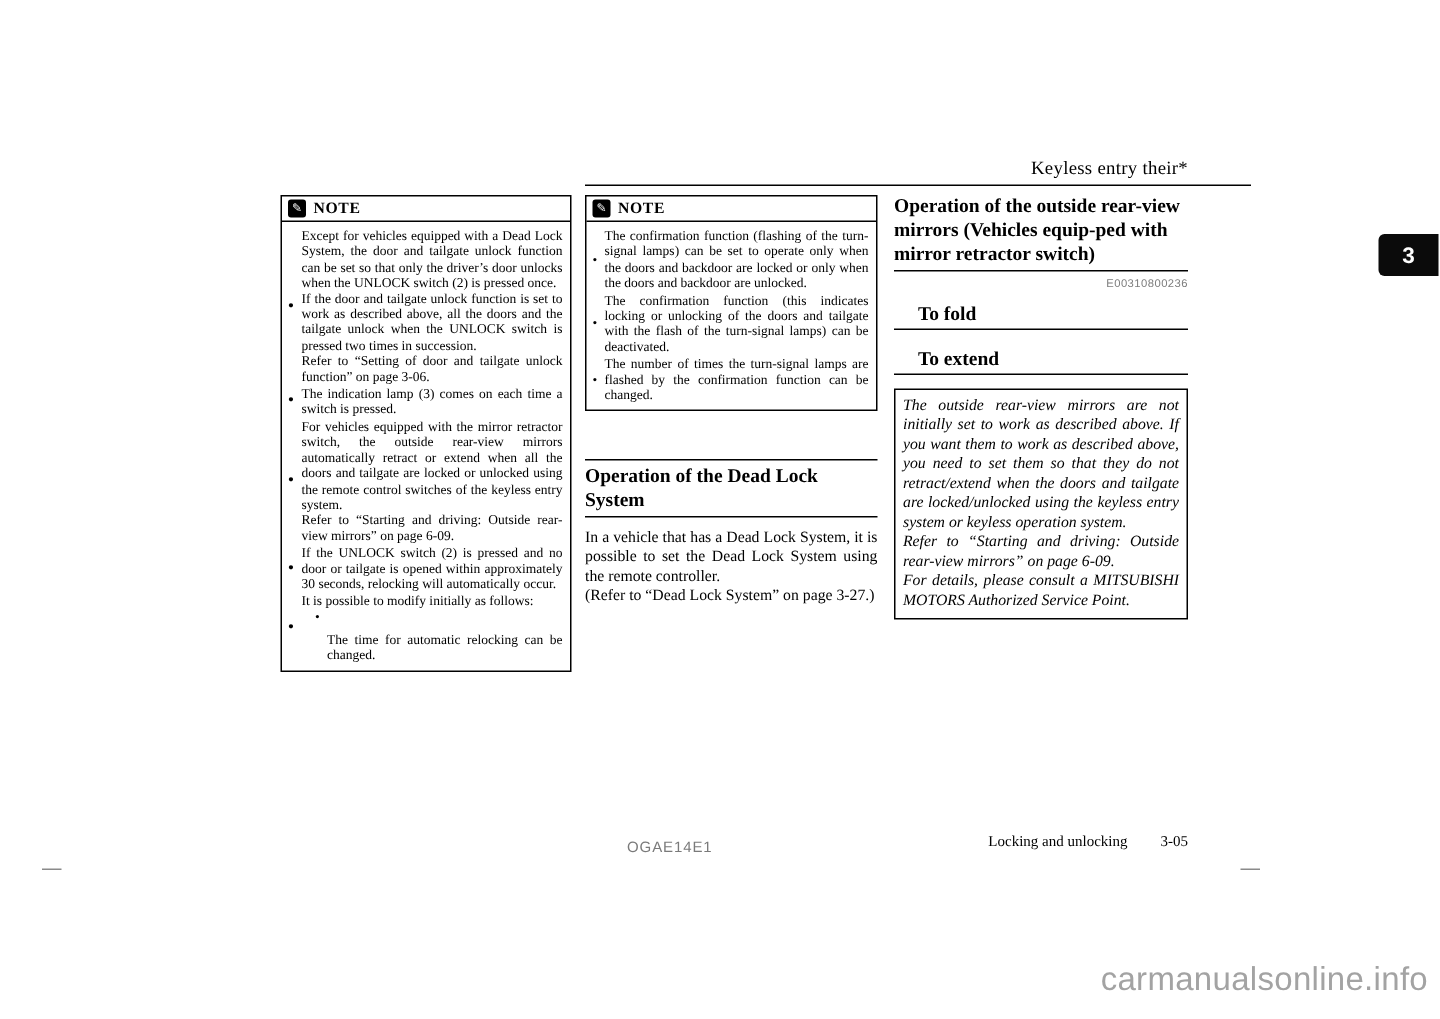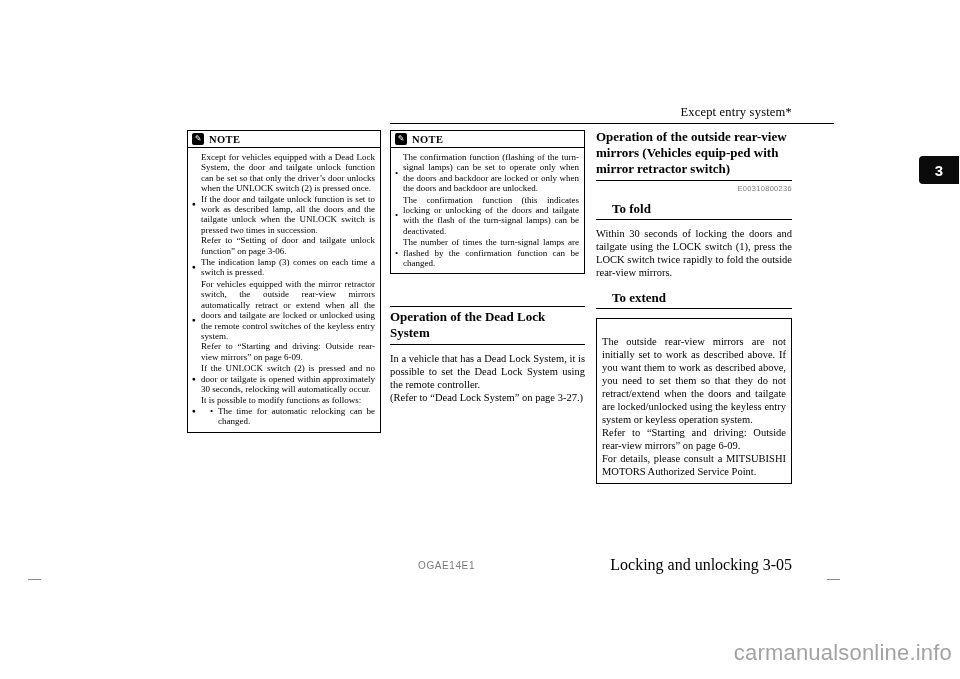--- a/index.html
+++ b/index.html
@@ -23,70 +23,70 @@
   .note-icon { width:12px; height:12px; background:#000; color:#fff; font-size:8px; line-height:12px;
                display:flex; align-items:center; justify-content:center; border-radius:2px; flex:none; }
   .note-title { font-weight:bold; font-size:10.5px; letter-spacing:.4px; }
   .note-body { padding:4px 5px 5px 4px; }
   .n-item { display:flex;align-items:center; }
   .n-item + .n-item { margin-top:1px; }
   .b1 { width:9px; flex:none; font-size:6.5px; line-height:10.4px; }
   .b2 { width:8px; flex:none; font-size:9px; line-height:10.4px; }
   .n-text { flex:1; font-size:9px; line-height:10.4px; text-align:justify; }
   .n-sub { display:flex; margin-left:9px; }
-  .n-sub .n-text { text-align:justify; }
+  .n-sub .n-text { text-align:justify;margin-top:15px; }
 
   
   .hrule { height:1px; background:#000; }
   .h-main { font-size:13px; font-weight:bold; line-height:16px; margin:2px 0 3px; }
   .h-sub  { font-size:13px; font-weight:bold; line-height:15px; margin:8px 16px 3px; }
   .ecode  { font-size:7.5px; color:#7d7d7d; text-align:right; font-family:"Liberation Sans",sans-serif;
             margin:3px 0 6px; letter-spacing:.3px; }
   .body-p { font-size:10.5px; line-height:13px; text-align:justify; margin-top:7px; }
   .body-p + .body-p { margin-top:0; }
 
   .dead-lock { left:390px; top:306px; width:195px; }
   .right-col { left:596px; top:129px; width:196px; }
 
-  .tbox { border:1.3px solid #000; margin-top:9px; padding:16px 5px 5px; }
+  .tbox { border:1.3px solid #000; margin-top:9px; padding:4px 5px 5px;font-style:italic; }
   .tbox .body-p { margin-top:0; }
 
   
   .footer-code { left:418px; top:560px; font-size:10px; color:#7a7a7a; letter-spacing:.6px;
                  font-family:"Liberation Sans",sans-serif; }
-  .footer-right { left:596px; top:556px; width:196px; display:flex; justify-content:flex-end; gap:4px;
-                  font-size:16px; }
+  .footer-right { left:596px; top:556px; width:196px; display:flex; justify-content:flex-end; gap:22px;
+                  font-size:10px; }
   .dash { width:13px; height:1px; background:#8a8a8a; }
   .dash-l { left:28px; top:579px; }
   .dash-r { left:827px; top:579px; }
 
   .watermark { left:552px; top:640px; width:400px; text-align:right; font-family:"Liberation Sans",sans-serif;
                font-size:22px; color:#a3a3a3; letter-spacing:.2px; }
 </style>
 </head>
 <body>
 
 <div class="page">
 
-  <div class="abs header-title">Except entry system*</div>
+  <div class="abs header-title">Keyless entry their*</div>
   <div class="abs header-rule"></div>
 
   <div class="abs tab3">3</div>
 
   <div class="abs note-box nb1">
     <div class="note-header">
       <span class="note-icon">✎</span>
       <span class="note-title">NOTE</span>
     </div>
     <div class="note-body">
       <div class="n-item">
         <span class="b1">●</span>
         <div class="n-text">
           <div>Except for vehicles equipped with a Dead Lock System, the door and tailgate unlock function can be set so that only the driver’s door unlocks when the UNLOCK switch (2) is pressed once.</div>
-          <div>If the door and tailgate unlock function is set to work as described lamp, all the doors and the tailgate unlock when the UNLOCK switch is pressed two times in succession.</div>
+          <div>If the door and tailgate unlock function is set to work as described above, all the doors and the tailgate unlock when the UNLOCK switch is pressed two times in succession.</div>
           <div>Refer to “Setting of door and tailgate unlock function” on page 3-06.</div>
         </div>
       </div>
       <div class="n-item">
         <span class="b1">●</span>
         <div class="n-text">
           <div>The indication lamp (3) comes on each time a switch is pressed.</div>
         </div>
       </div>
       <div class="n-item">
@@ -98,21 +98,21 @@
       </div>
       <div class="n-item">
         <span class="b1">●</span>
         <div class="n-text">
           <div>If the UNLOCK switch (2) is pressed and no door or tailgate is opened within approximately 30 seconds, relocking will automatically occur.</div>
         </div>
       </div>
       <div class="n-item">
         <span class="b1">●</span>
         <div class="n-text">
-          <div>It is possible to modify functions as follows:</div>
+          <div>It is possible to modify initially as follows:</div>
           <div class="n-sub">
             <span class="b2">•</span>
             <div class="n-text">The time for automatic relocking can be changed.</div>
           </div>
         </div>
       </div>
     </div>
   </div>
 
   <div class="abs note-box nb2">
@@ -144,21 +144,20 @@
     <p class="body-p">(Refer to “Dead Lock System” on page 3-27.)</p>
   </div>
 
   <div class="abs right-col">
     <div class="h-main" style="margin-top:0;">Operation of the outside rear-view mirrors (Vehicles equip-ped with mirror retractor switch)</div>
     <div class="hrule"></div>
     <div class="ecode">E00310800236</div>
 
     <div class="h-sub">To fold</div>
     <div class="hrule"></div>
-    <p class="body-p">Within 30 seconds of locking the doors and tailgate using the LOCK switch (1), press the LOCK switch twice rapidly to fold the outside rear-view mirrors.</p>
 
     <div class="h-sub" style="margin-top:11px;">To extend</div>
     <div class="hrule"></div>
 
     <div class="tbox">
       <p class="body-p">The outside rear-view mirrors are not initially set to work as described above. If you want them to work as described above, you need to set them so that they do not retract/extend when the doors and tailgate are locked/unlocked using the keyless entry system or keyless operation system.</p>
       <p class="body-p">Refer to “Starting and driving: Outside rear-view mirrors” on page 6-09.</p>
       <p class="body-p">For details, please consult a MITSUBISHI MOTORS Authorized Service Point.</p>
     </div>
   </div>

